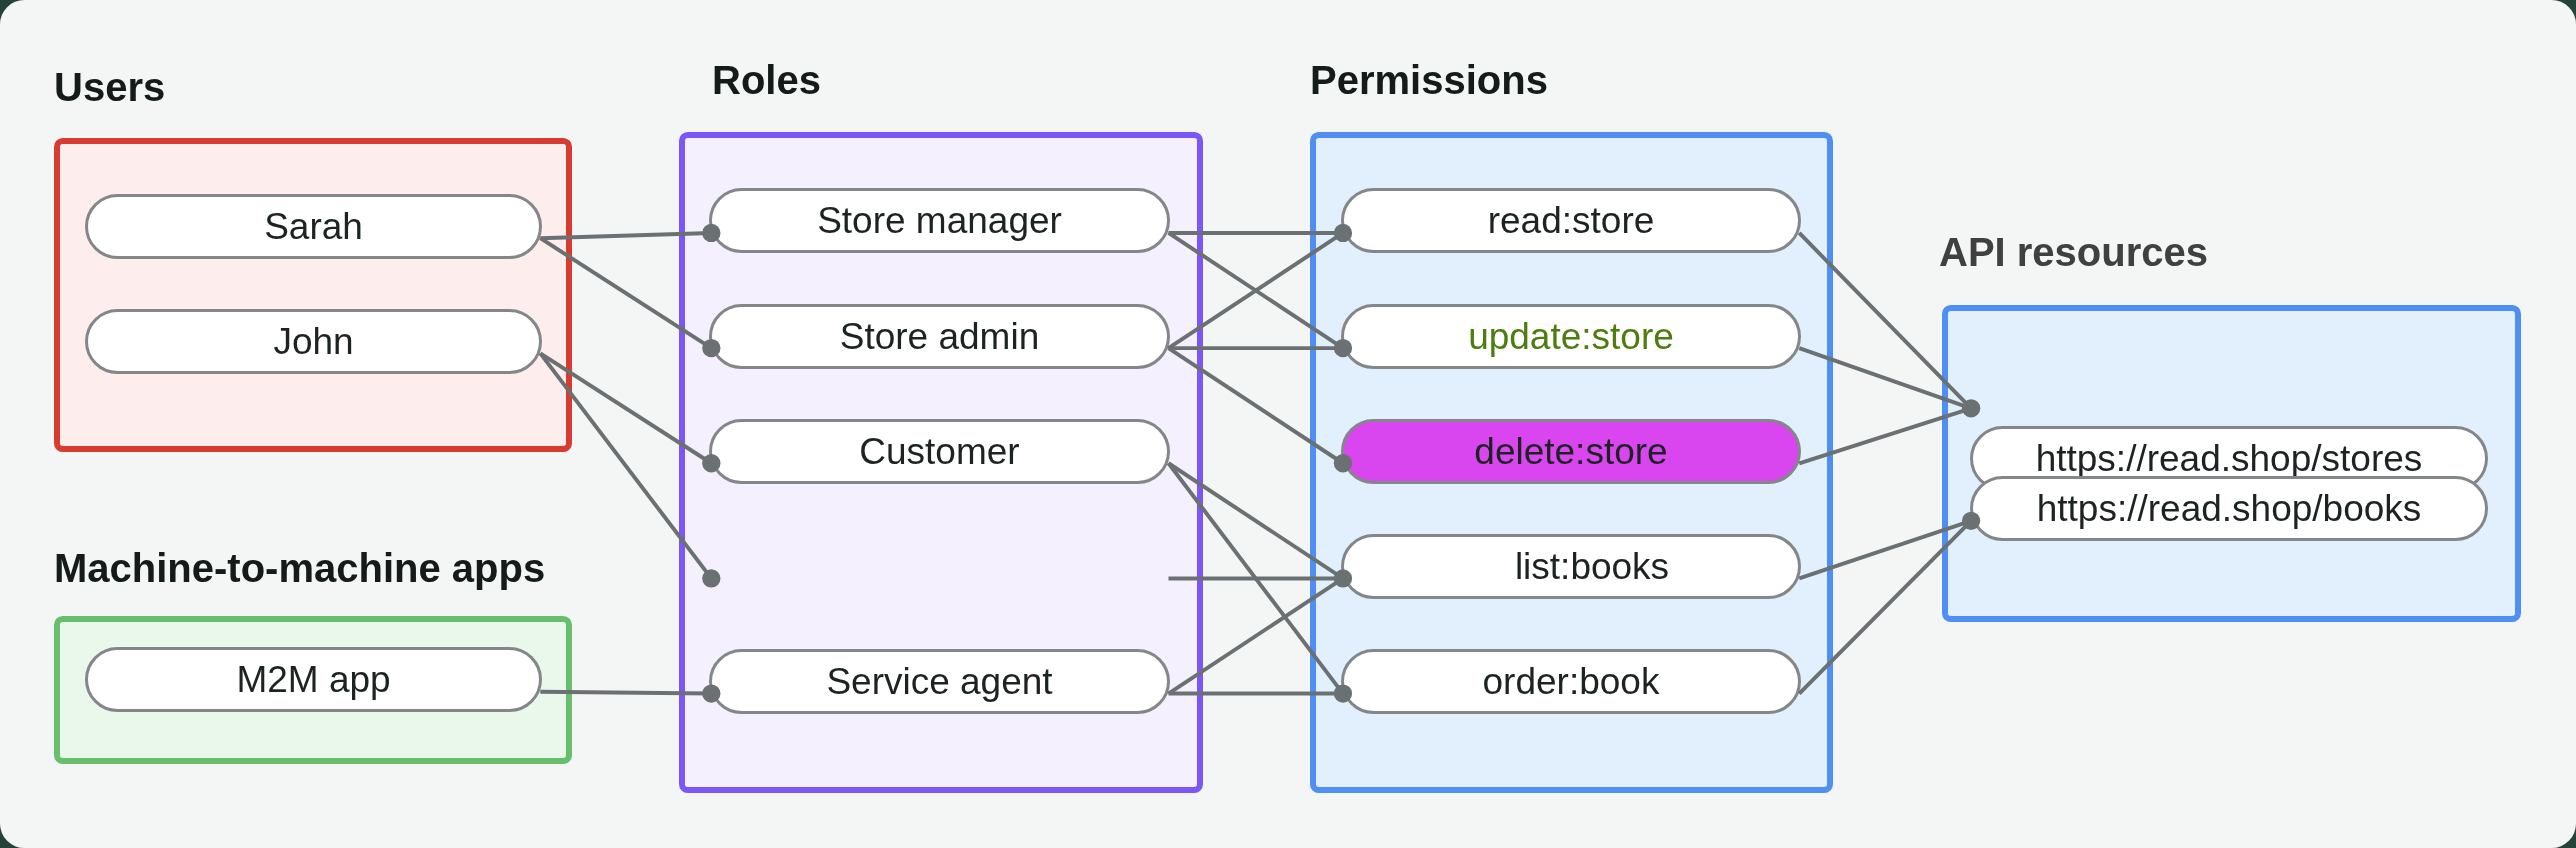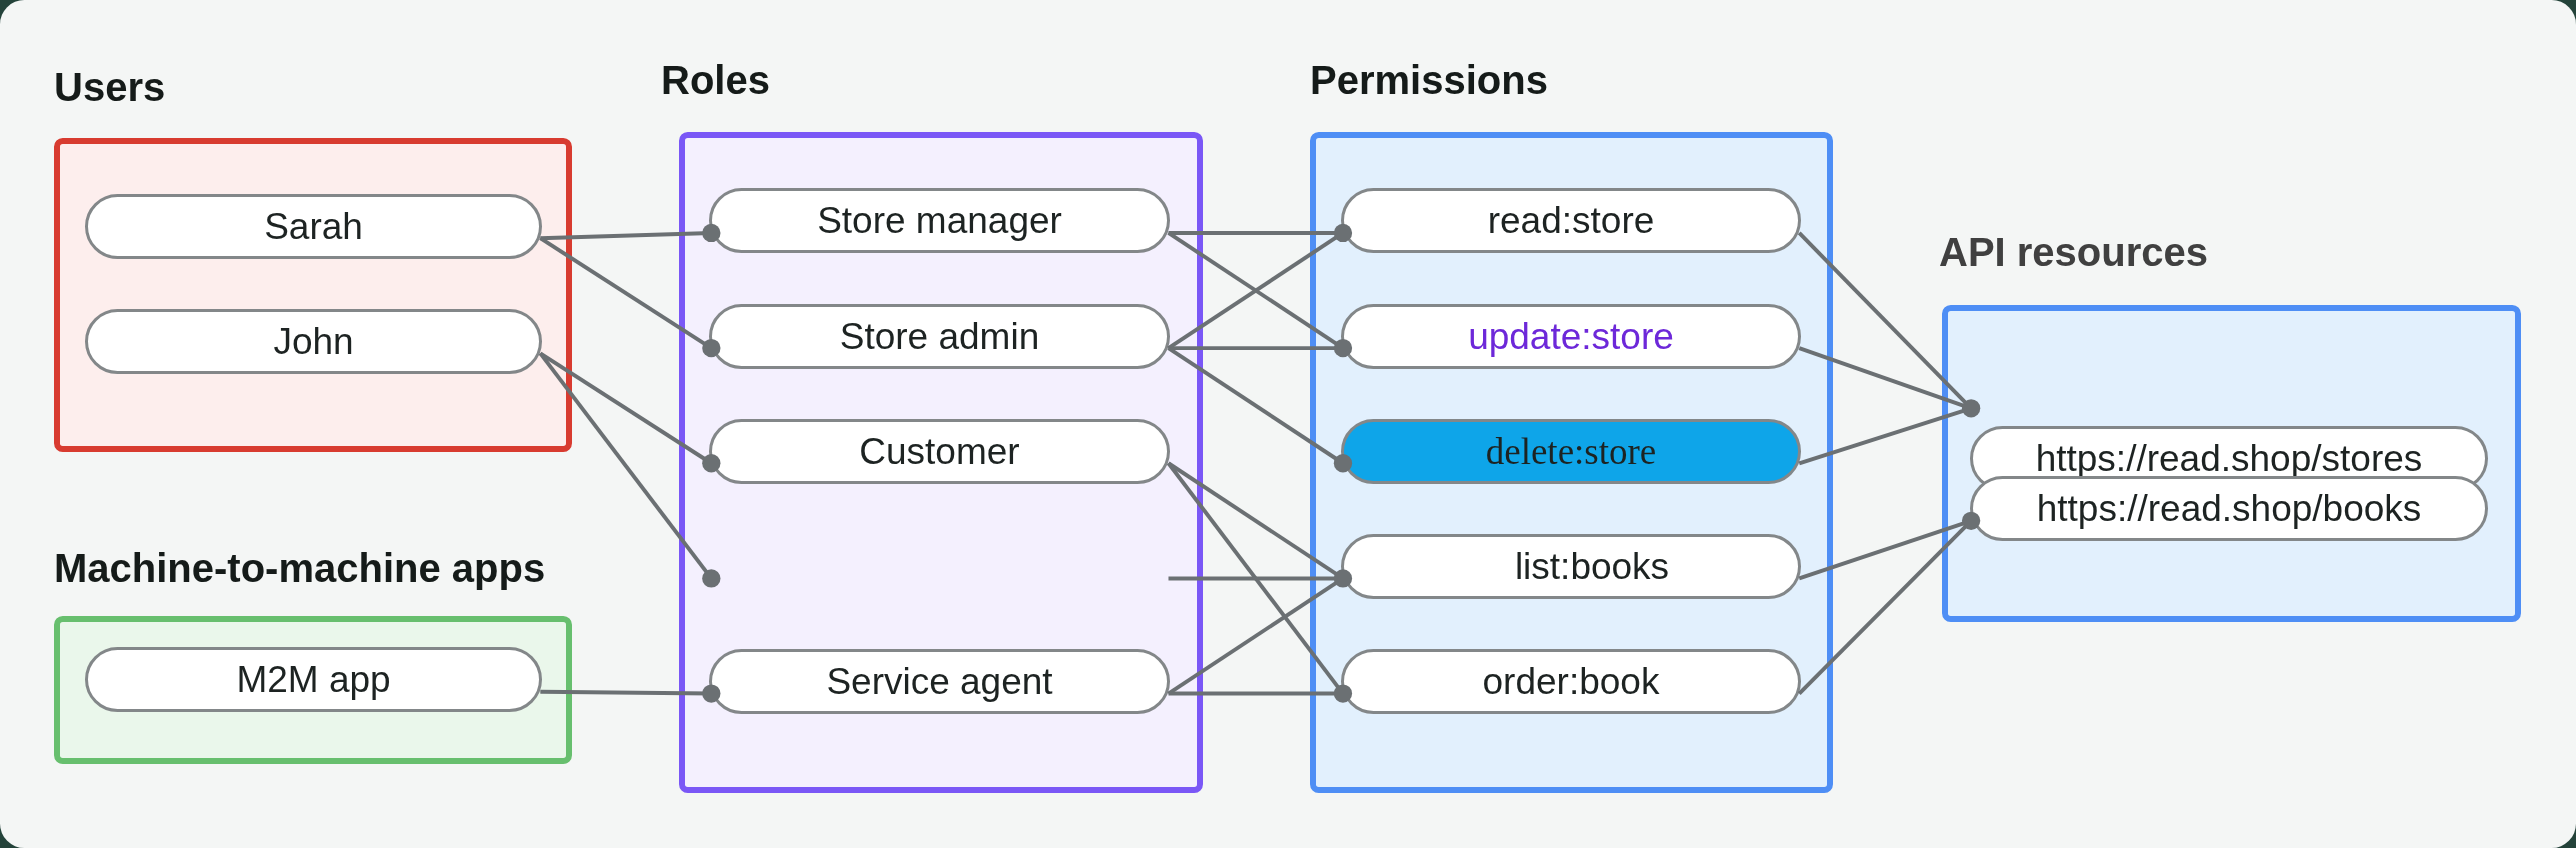--- a/index.html
+++ b/index.html
@@ -63,21 +63,21 @@
 
   
   .box-users        { left:  54px; top: 138px; width: 518px; height: 314px; }
   .box-m2m          { left:  54px; top: 616px; width: 518px; height: 148px; }
   .box-roles        { left: 679px; top: 132px; width: 524px; height: 661px; }
   .box-permissions  { left: 1310px; top: 132px; width: 523px; height: 661px; }
   .box-api          { left: 1942px; top: 305px; width: 579px; height: 317px; }
 
   .label-users        { left:  54px; top:  65px; }
   .label-m2m          { left:  54px; top: 546px; }
-  .label-roles        { left: 661px; top:  58px; }
+  .label-roles        { left: 712px; top:  58px; }
   .label-permissions  { left: 1310px; top:  58px; }
   .label-api          { left: 1939px; top: 230px; }
 </style>
 </head>
 <body style="background: rgb(36, 67, 58);">
 
 <div class="canvas" style="background: rgb(244, 246, 245);">
 
   <div class="group-box box-users" style="border-color: rgb(216, 59, 48); background: rgb(253, 238, 237);"></div>
   <div class="group-box box-m2m" style="border-color: rgb(103, 191, 110); background: rgb(234, 247, 235);"></div>
@@ -143,23 +143,23 @@
     <div class="pill" style="left: 709px; top: 419px; width: 461px; border-color: rgb(131, 135, 137); background: rgb(255, 255, 255);">
       <span style="color: rgb(29, 35, 34);">Customer</span>
     </div>
     <div class="pill" style="left: 709px; top: 649px; width: 461px; border-color: rgb(131, 135, 137); background: rgb(255, 255, 255);">
       <span style="color: rgb(29, 35, 34);">Service agent</span>
     </div>
     <div class="pill" style="left: 1341px; top: 188px; width: 460px; border-color: rgb(131, 135, 137); background: rgb(255, 255, 255);">
       <span style="color: rgb(29, 35, 34);">read:store</span>
     </div>
     <div class="pill" style="left: 1341px; top: 304px; width: 460px; border-color: rgb(131, 135, 137); background: rgb(255, 255, 255);">
-      <span style="color: #6d28d9;">update:store</span>
+      <span style="color: #4d7c0f;">update:store</span>
     </div>
-    <div class="pill" style="left: 1341px; top: 419px; width: 460px; border-color: rgb(131, 135, 137); background: #0ea5e9; font-family: Liberation Serif, serif;">
+    <div class="pill" style="left: 1341px; top: 419px; width: 460px; border-color: rgb(131, 135, 137); background: #d946ef;">
       <span style="color: rgb(29, 35, 34);">delete:store</span>
     </div>
     <div class="pill" style="left: 1341px; top: 534px; width: 460px; border-color: rgb(131, 135, 137); background: rgb(255, 255, 255);">
       <span style="color: rgb(29, 35, 34); margin-left: 42px;">list:books</span>
     </div>
     <div class="pill" style="left: 1341px; top: 649px; width: 460px; border-color: rgb(131, 135, 137); background: rgb(255, 255, 255);">
       <span style="color: rgb(29, 35, 34);">order:book</span>
     </div>
     <div class="pill" style="left: 1970px; top: 380px; width: 518px; border-color: rgb(131, 135, 137); background: rgb(255, 255, 255); margin-top: 46px;">
       <span style="color: rgb(29, 35, 34);">https://read.shop/stores</span>

